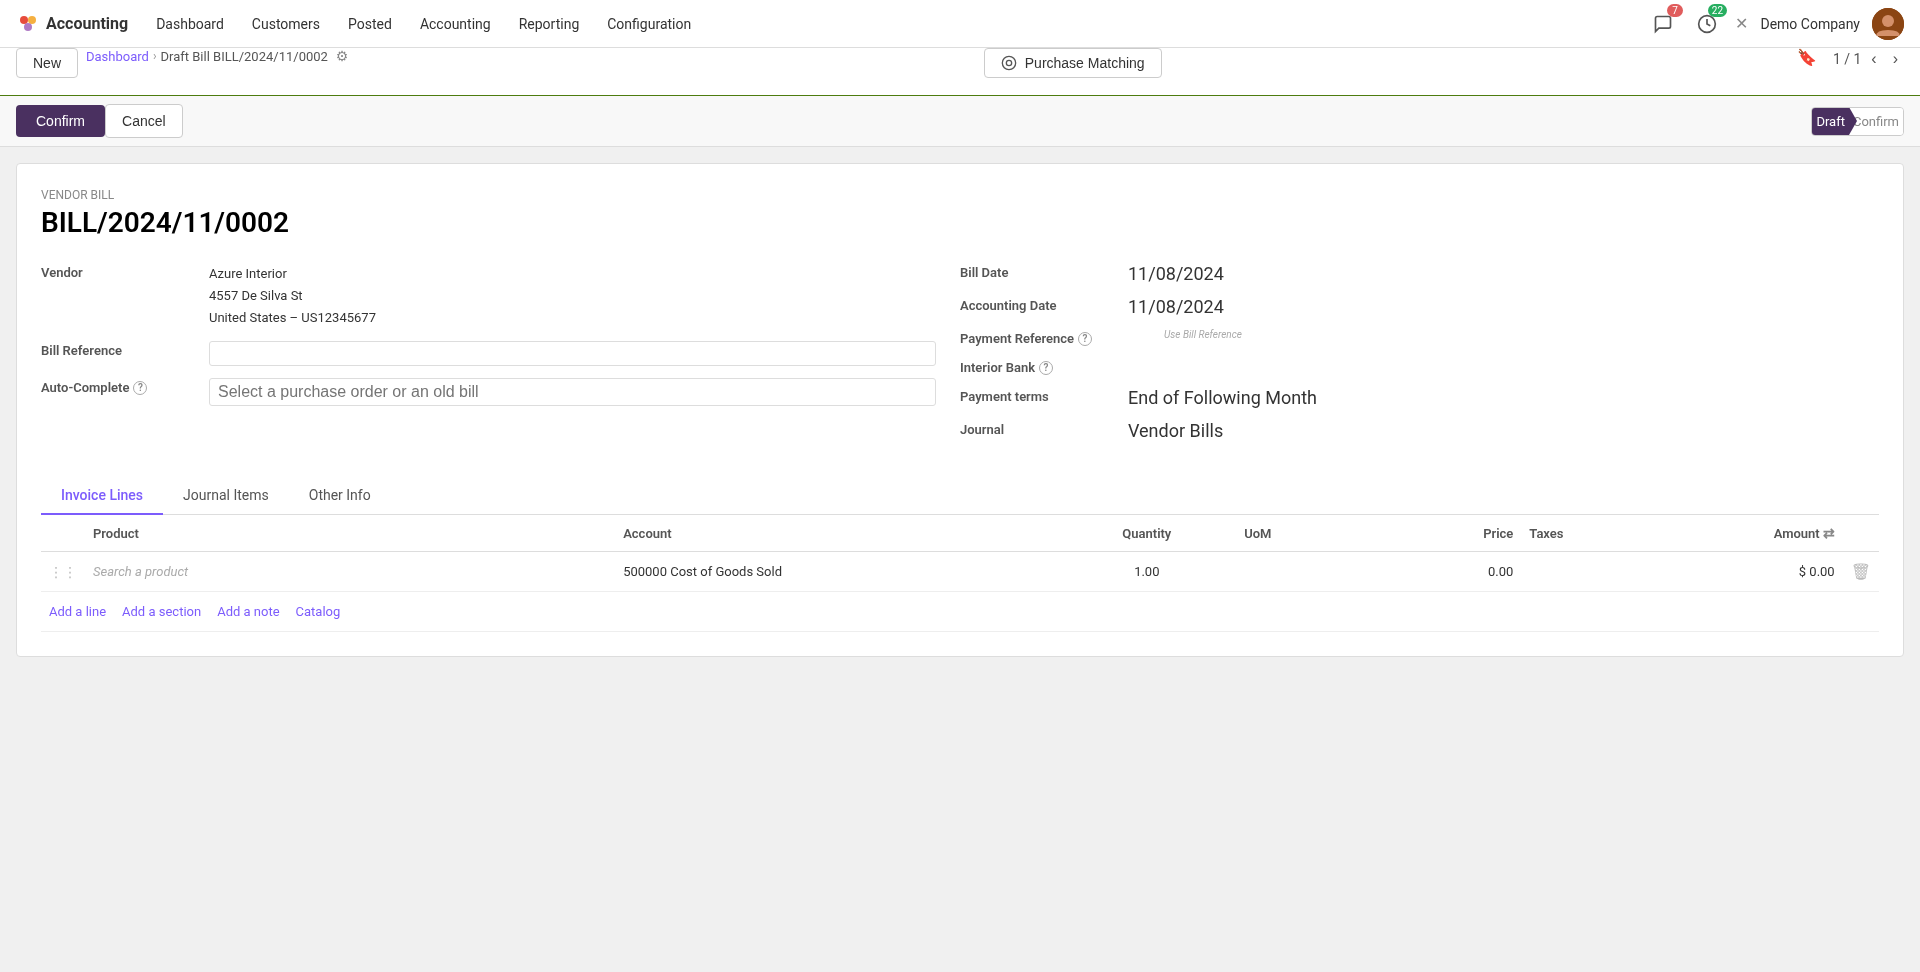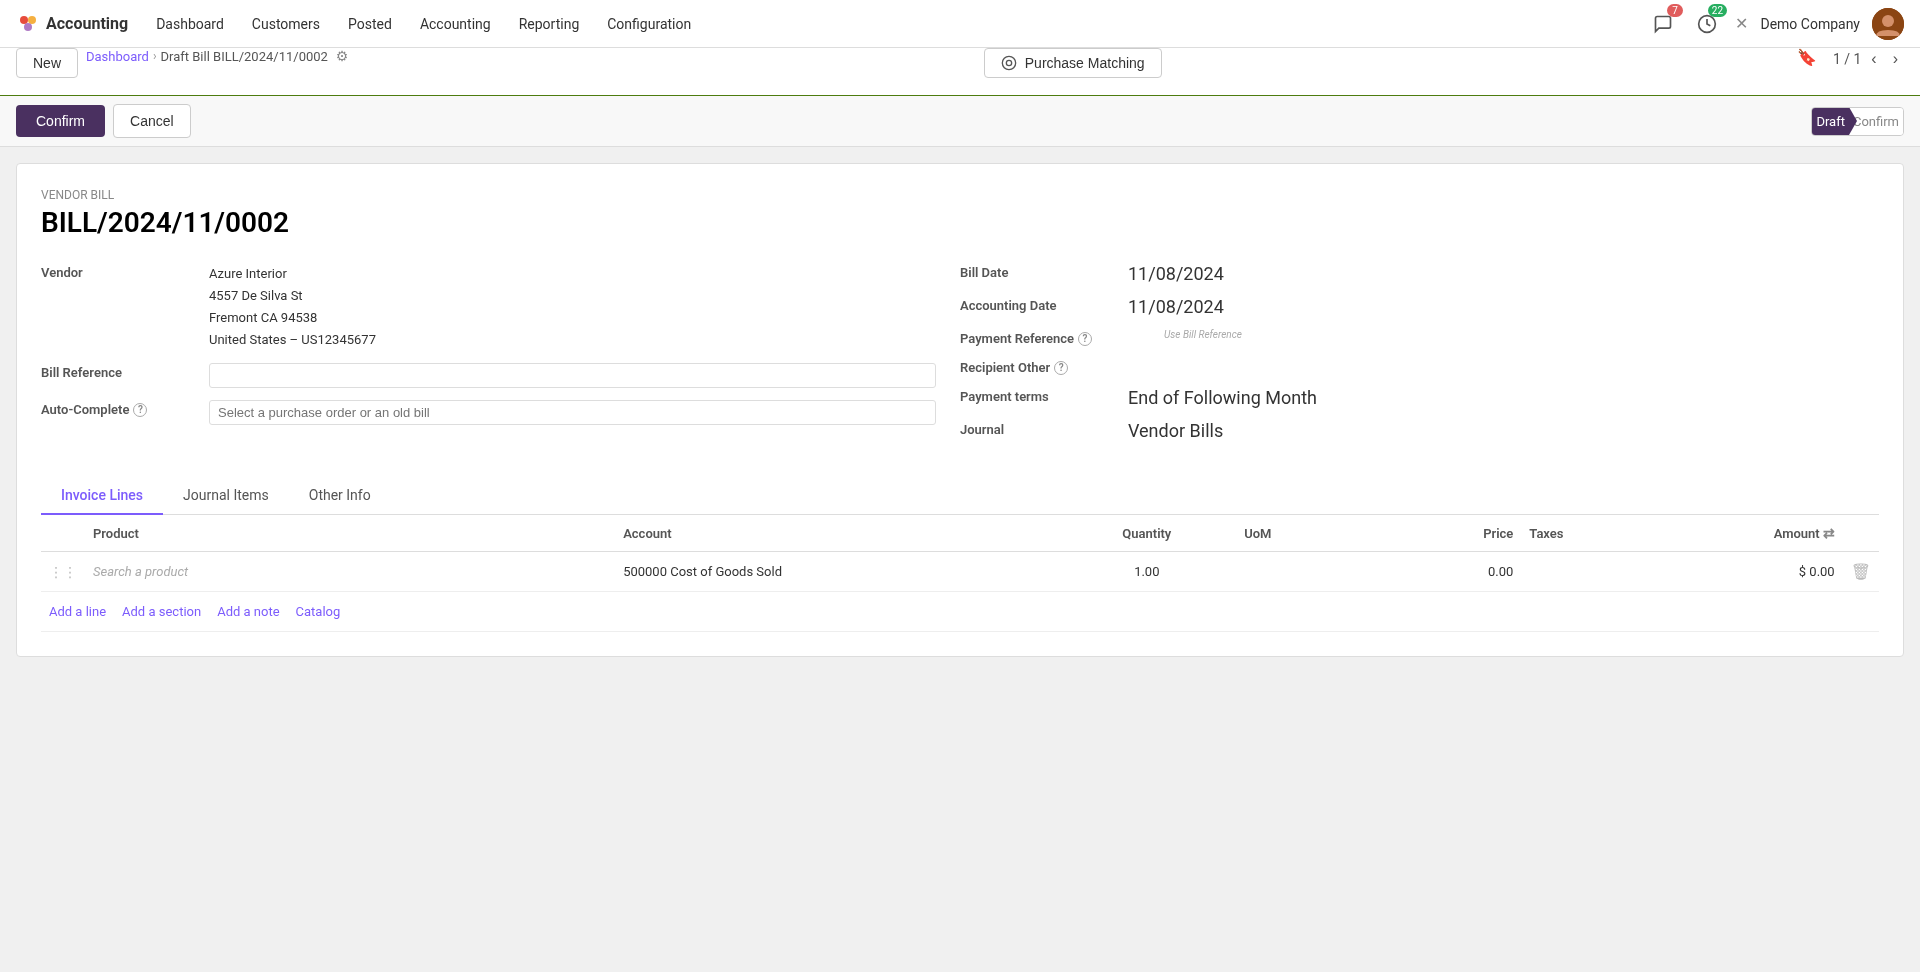--- a/index.html
+++ b/index.html
@@ -160,21 +160,20 @@
     }
     .bookmark-icon { color: #888; cursor: pointer; font-size: 16px; margin-right: 8px; }
 
     
     .action-bar {
       display: flex;
       align-items: center;
       background: #f8f8f8;
       border-bottom: 1px solid #ddd;
       padding: 8px 16px;
-      gap: 8px;
     }
     .confirm-btn {
       background: #4a3060;
       color: white;
       border: none;
       padding: 8px 20px;
       border-radius: 4px;
       cursor: pointer;
       font-size: 14px;
     }
@@ -472,36 +471,35 @@
   <div class="bill-number">BILL/2024/11/0002</div>
 
   <div class="form-grid">
 
     <div class="form-left">
       <div class="form-field">
         <span class="field-label">Vendor</span>
         <div class="vendor-address">
           <div>Azure Interior</div>
           <div>4557 De Silva St</div>
-          <div>Fremont CA 94538</div>
           <div>United States – US12345677</div>
         </div>
       </div>
 
       <div class="form-field">
         <span class="field-label">Bill Reference</span>
         <input type="text" style="border: 1px solid rgb(221, 221, 221); padding: 4px 8px; border-radius: 3px; font-size: 13px; width: 100%;">
       </div>
 
       <div class="form-field">
         <span class="field-label field-label-with-q">
           <span>Auto-Complete</span>
           <span class="q-mark">?</span>
         </span>
-        <input type="text" style="border: 1px solid rgb(221, 221, 221); padding: 4px 8px; border-radius: 3px; font-size: 13px; width: 100%; color: rgb(170, 170, 170);" placeholder="Select a purchase order or an old bill">
+        <input type="text" style="border: 1px solid rgb(221, 221, 221); padding: 4px 8px; border-radius: 3px; font-size: 16px; width: 100%; color: rgb(170, 170, 170);" placeholder="Select a purchase order or an old bill">
       </div>
     </div>
 
     <div class="form-right">
       <div class="form-field">
         <span class="field-label">Bill Date</span>
         <span class="field-value">11/08/2024</span>
       </div>
 
       <div class="form-field">
@@ -512,21 +510,21 @@
       <div class="form-field">
         <span class="field-label field-label-with-q">
           <span>Payment Reference</span>
           <span class="q-mark">?</span>
         </span>
         <span class="field-value-muted">Use Bill Reference</span>
       </div>
 
       <div class="form-field">
         <span class="field-label field-label-with-q">
-          <span>Recipient Other</span>
+          <span>Interior Bank</span>
           <span class="q-mark">?</span>
         </span>
         <span class="field-value"></span>
       </div>
 
       <div class="form-field">
         <span class="field-label">Payment terms</span>
         <span class="field-value">End of Following Month</span>
       </div>
 

